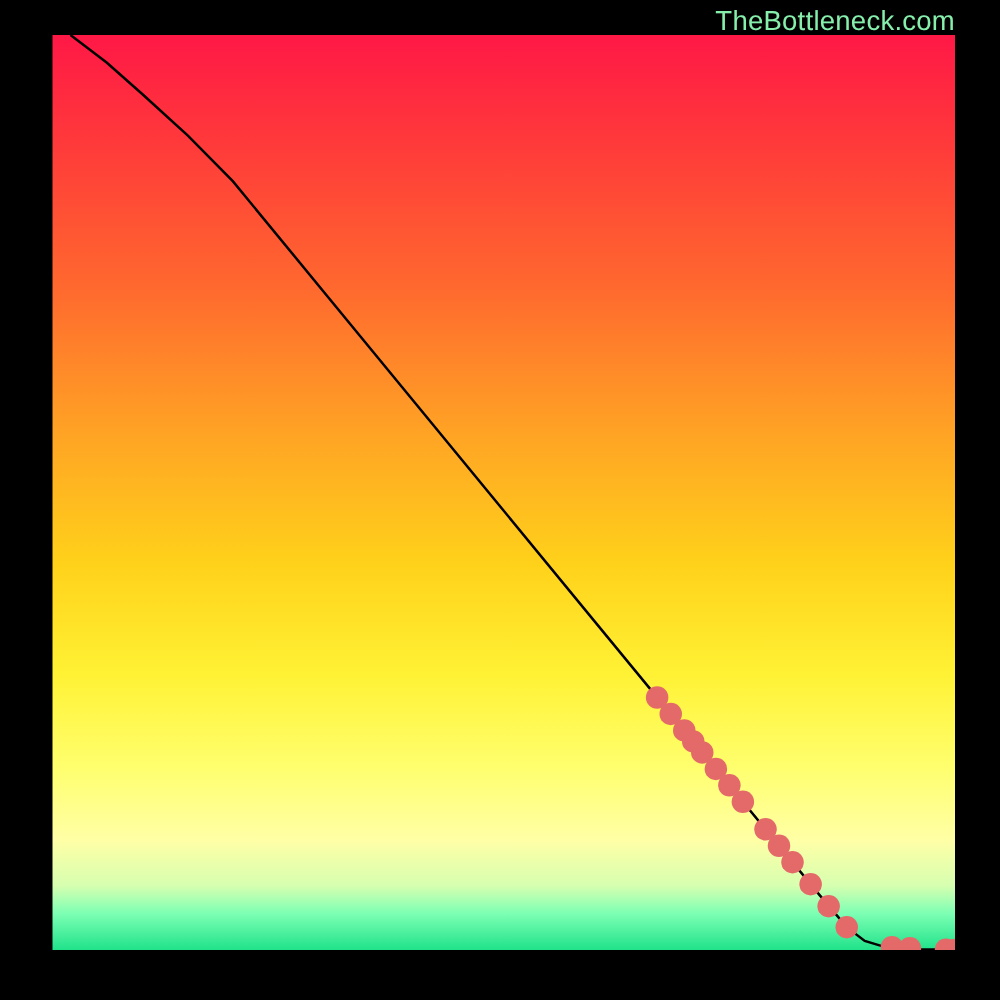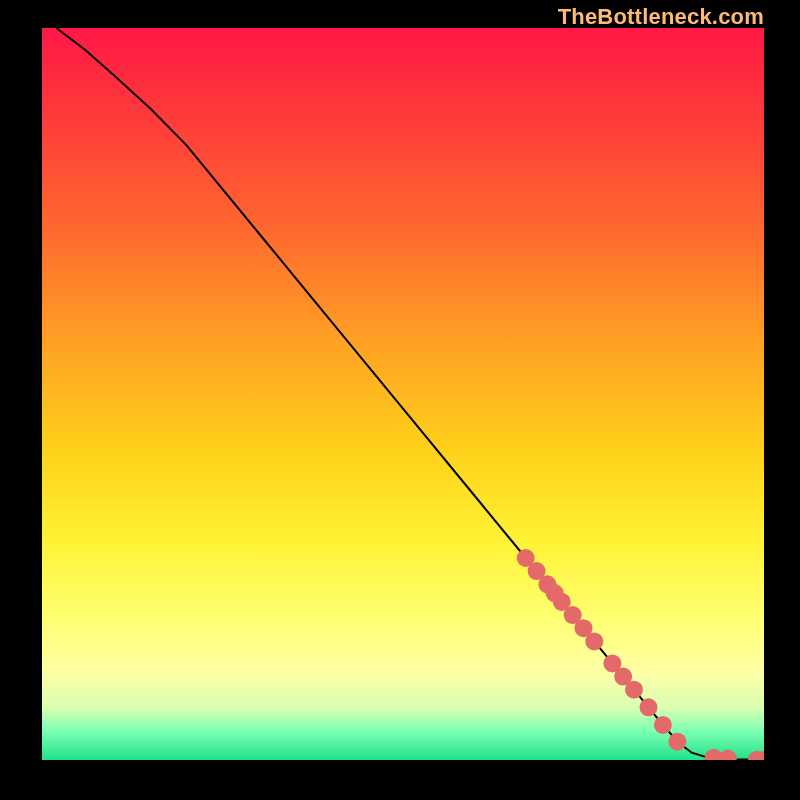--- a/index.html
+++ b/index.html
@@ -34,23 +34,23 @@
       #ffffa6 88%,
       #d6ffb0 93%,
       #7dffb4 96%,
       #20e28a 100%
     );
   }
   .watermark {
     position: absolute;
     top: 4px;
     right: 36px;
-    color: #fdba74;
+    color: #86efac;
     font-size: 22px;
-    font-weight: 700;
+    font-weight: 400;
     letter-spacing: 0.2px;
     user-select: none;
   }
   svg {
     position: absolute;
     left: 0;
     top: 0;
   }
 </style>
 </head>

